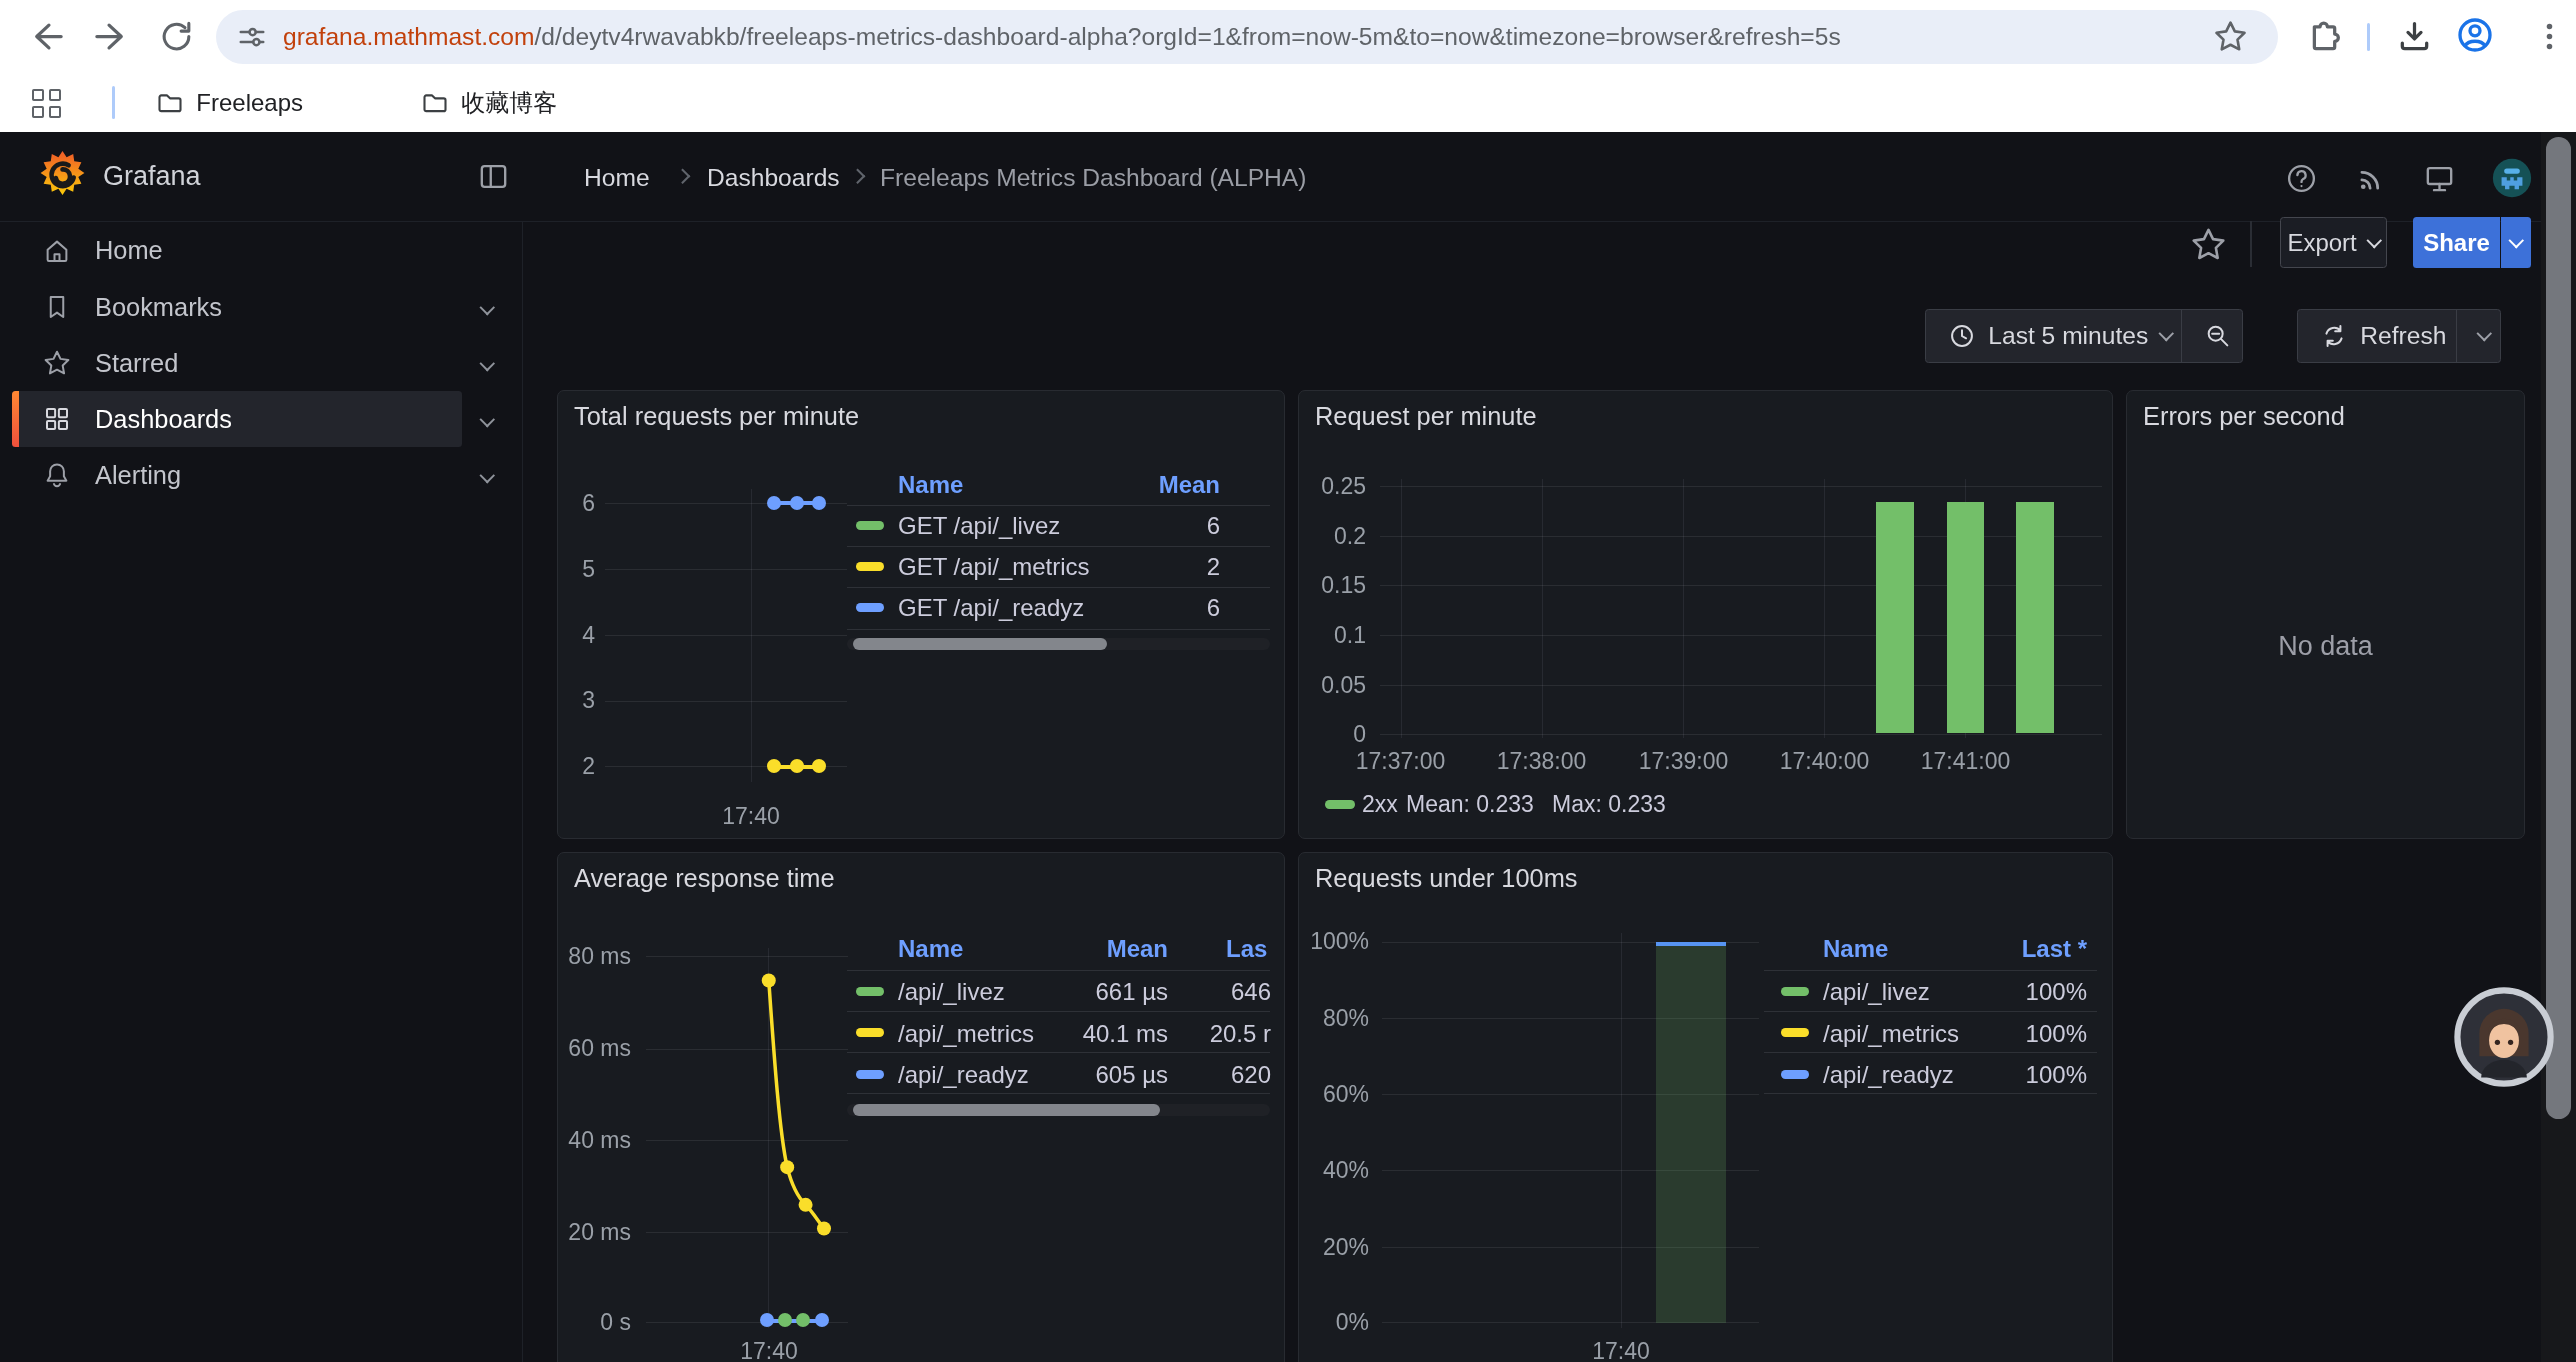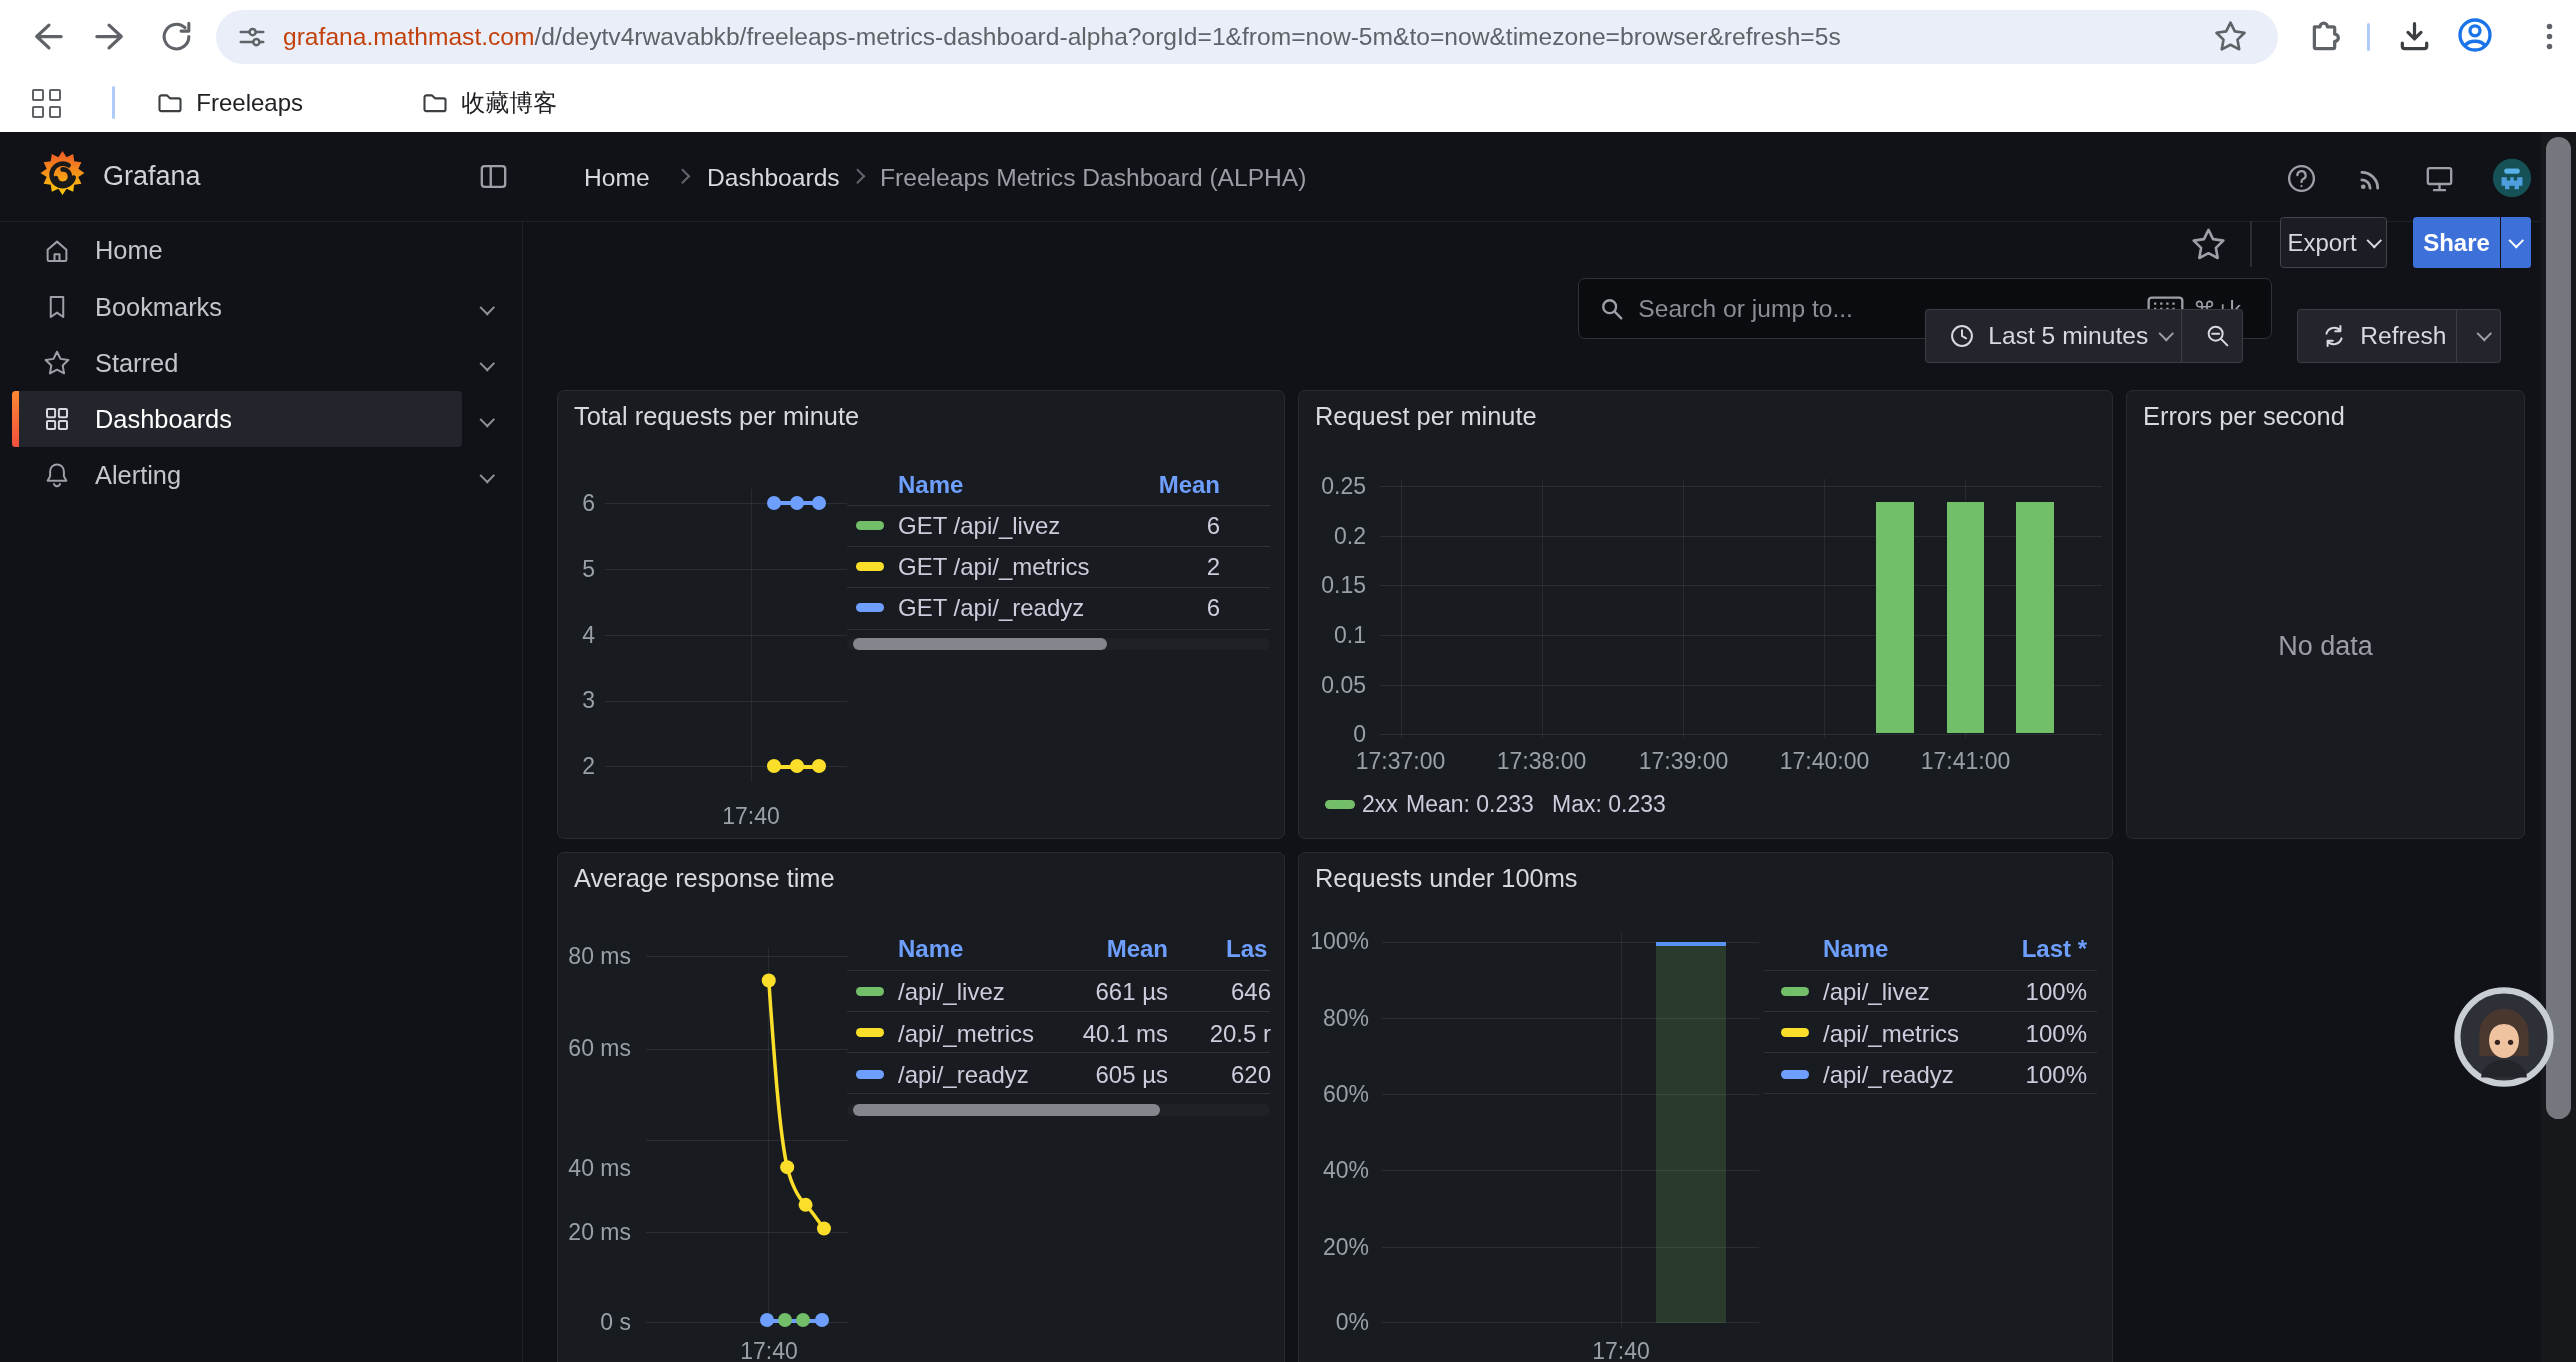--- a/index.html
+++ b/index.html
@@ -195,36 +195,20 @@
           <path d="M20 9 v30"></path>
         </svg>
     </div>
 
     <span class="abs crumb" style="left:584px;top:32px;">Home</span>
     <span class="abs chev right" style="left:677px;top:39px;color:#60646c;"></span>
     <span class="abs crumb" style="left:707px;top:32px;">Dashboards</span>
     <span class="abs chev right" style="left:852px;top:39px;color:#60646c;"></span>
     <span class="abs crumb dim" style="left:880px;top:32px;">Freeleaps Metrics Dashboard (ALPHA)</span>
 
-    <div class="abs searchbox">
-      <span style="margin:0 12.3px 0 19px;color:#9da0a8;">
-        <svg width="28" height="28" viewBox="0 0 48 48" fill="none" stroke="currentColor" stroke-width="4" stroke-linecap="round">
-            <circle cx="20" cy="20" r="11"></circle>
-            <path d="M29 29 L40 40"></path>
-          </svg>
-      </span>
-      <span style="font-size:24.6px;">Search or jump to...</span>
-      <span style="position:absolute;left:568px;top:16.7px;color:#9da0a8;">
-        <svg width="37" height="26" viewBox="0 0 48 34" fill="none" stroke="currentColor" stroke-width="3">
-            <rect x="2" y="2" width="44" height="30" rx="4"></rect>
-            <path d="M9 10 h3 M17 10 h3 M25 10 h3 M33 10 h3 M9 17 h3 M17 17 h3 M25 17 h3 M33 17 h3 M13 25 h22"></path>
-          </svg>
-      </span>
-      <span style="position:absolute;left:614px;top:17.5px;font-size:23px;color:#9da0a8;">⌘+k</span>
-    </div>
 
     <div class="abs navicon" style="left:2285px;top:30px;">
       <svg width="33" height="33" viewBox="0 0 48 48" fill="none" stroke="currentColor" stroke-width="3.4">
           <circle cx="24" cy="24" r="18"></circle>
           <path d="M18 19 a6 6 0 1 1 8 6 c-2 1 -2 2.4 -2 4" stroke-linecap="round"></path>
           <circle cx="24" cy="35" r="1.6" fill="currentColor" stroke="none"></circle>
         </svg>
     </div>
     <div class="abs navicon" style="left:2355px;top:30px;">
       <svg width="33" height="33" viewBox="0 0 48 48" fill="none" stroke="currentColor" stroke-width="4" stroke-linecap="round">
@@ -440,21 +424,21 @@
   <div class="abs panel" style="left:2126px;top:390px;width:399px;height:449px;">
     <div class="ptitle">Errors per second</div>
     <div class="nodata" style="top:240px;">No data</div>
   </div>
 
   <div class="abs panel" style="left:557px;top:852px;width:728px;height:526px;">
     <div class="ptitle">Average response time</div>
     <div>
       <span class="tick r" style="left:0;width:73px;top:90px;">80 ms</span>
       <span class="tick r" style="left:0;width:73px;top:182px;">60 ms</span>
-      <span class="tick r" style="left:0;width:73px;top:274px;margin-top:28px;">40 ms</span>
+      <span class="tick r" style="left:0;width:73px;top:274px;">40 ms</span>
       <span class="tick r" style="left:0;width:73px;top:366px;">20 ms</span>
       <span class="tick r" style="left:0;width:73px;top:456px;">0 s</span>
       <div class="hgrid" style="left:88px;width:202px;top:103px;"></div>
       <div class="hgrid" style="left:88px;width:202px;top:196px;"></div>
       <div class="hgrid" style="left:88px;width:202px;top:287px;"></div>
       <div class="hgrid" style="left:88px;width:202px;top:379px;"></div>
       <div class="hgrid" style="left:88px;width:202px;top:469px;"></div>
       <div class="vgrid" style="left:210px;top:95px;height:380px;"></div>
       <svg class="abs" style="left:88px;top:88px;" width="228" height="412" viewBox="0 0 260 470">
         <path d="M140 45 C146 130 152 218 161 258 C166 278 173 292 182 301 C189 308 196 319 203 328" fill="none" stroke="#fade2a" stroke-width="4" stroke-linecap="round"></path>

